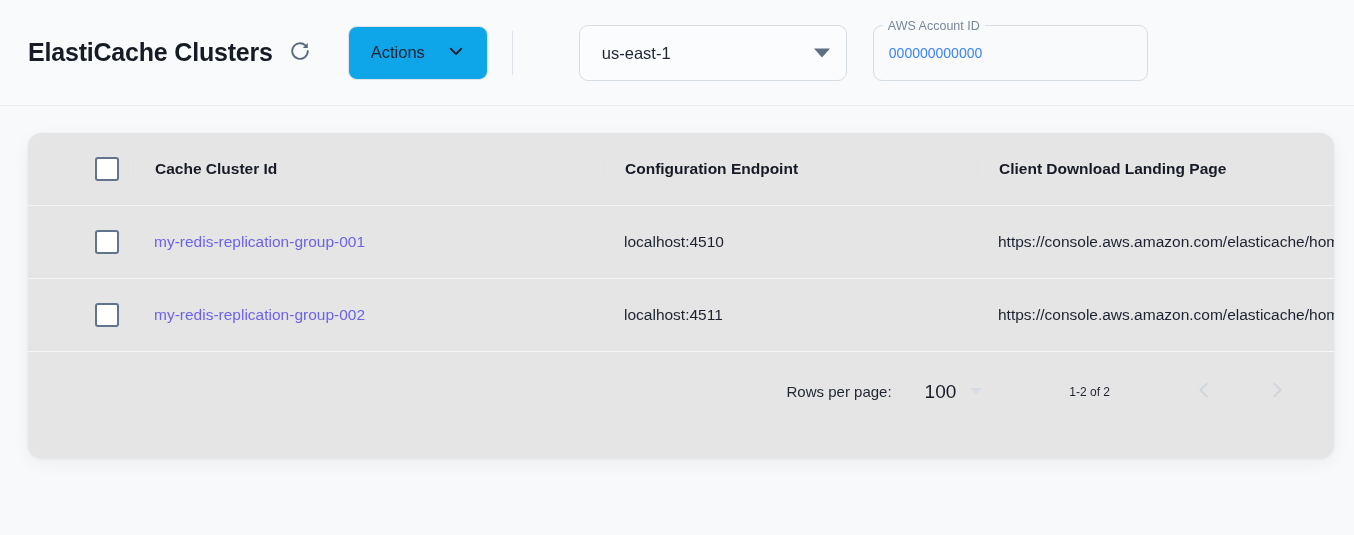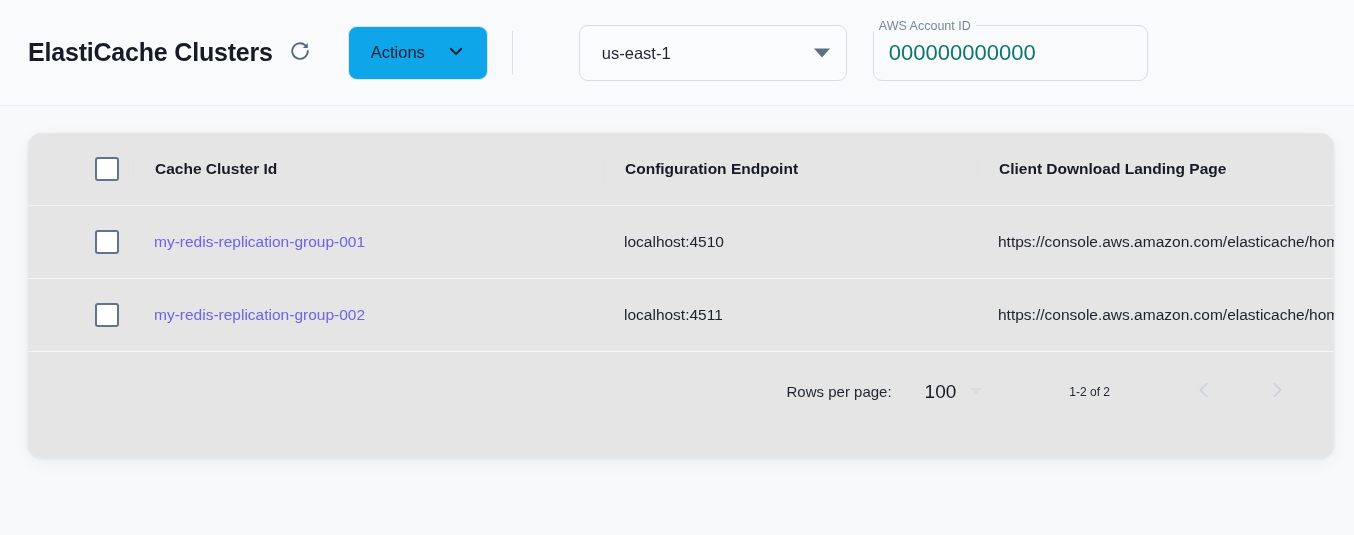--- a/index.html
+++ b/index.html
@@ -125,42 +125,42 @@
   .account-field {
     position: relative;
     margin-left: 26px;
     width: 275px;
     height: 56px;
   }
   .account-field fieldset {
     position: absolute;
     inset: -5px 0 0 0;
     margin: 0;
-    padding: 0 0;
+    padding: 0 9px;
     border: 1px solid #d7dde4;
     border-radius: 9px;
     pointer-events: none;
   }
   .account-field legend {
     padding: 0 5px;
     font-size: 12.5px;
     line-height: 1;
     color: #7b879a;
   }
   .account-field input {
     position: absolute;
     inset: 0;
     width: 100%;
     height: 100%;
     border: none;
     background: transparent;
     outline: none;
     font-family: inherit;
-    font-size: 22px;
-    color: #0f766e;
+    font-size: 14px;
+    color: #3b82f6;
     padding: 0 16px;
   }
 
   
   .card {
     position: absolute;
     left: 28px;
     top: 133px;
     width: 1306px;
     height: 325px;

